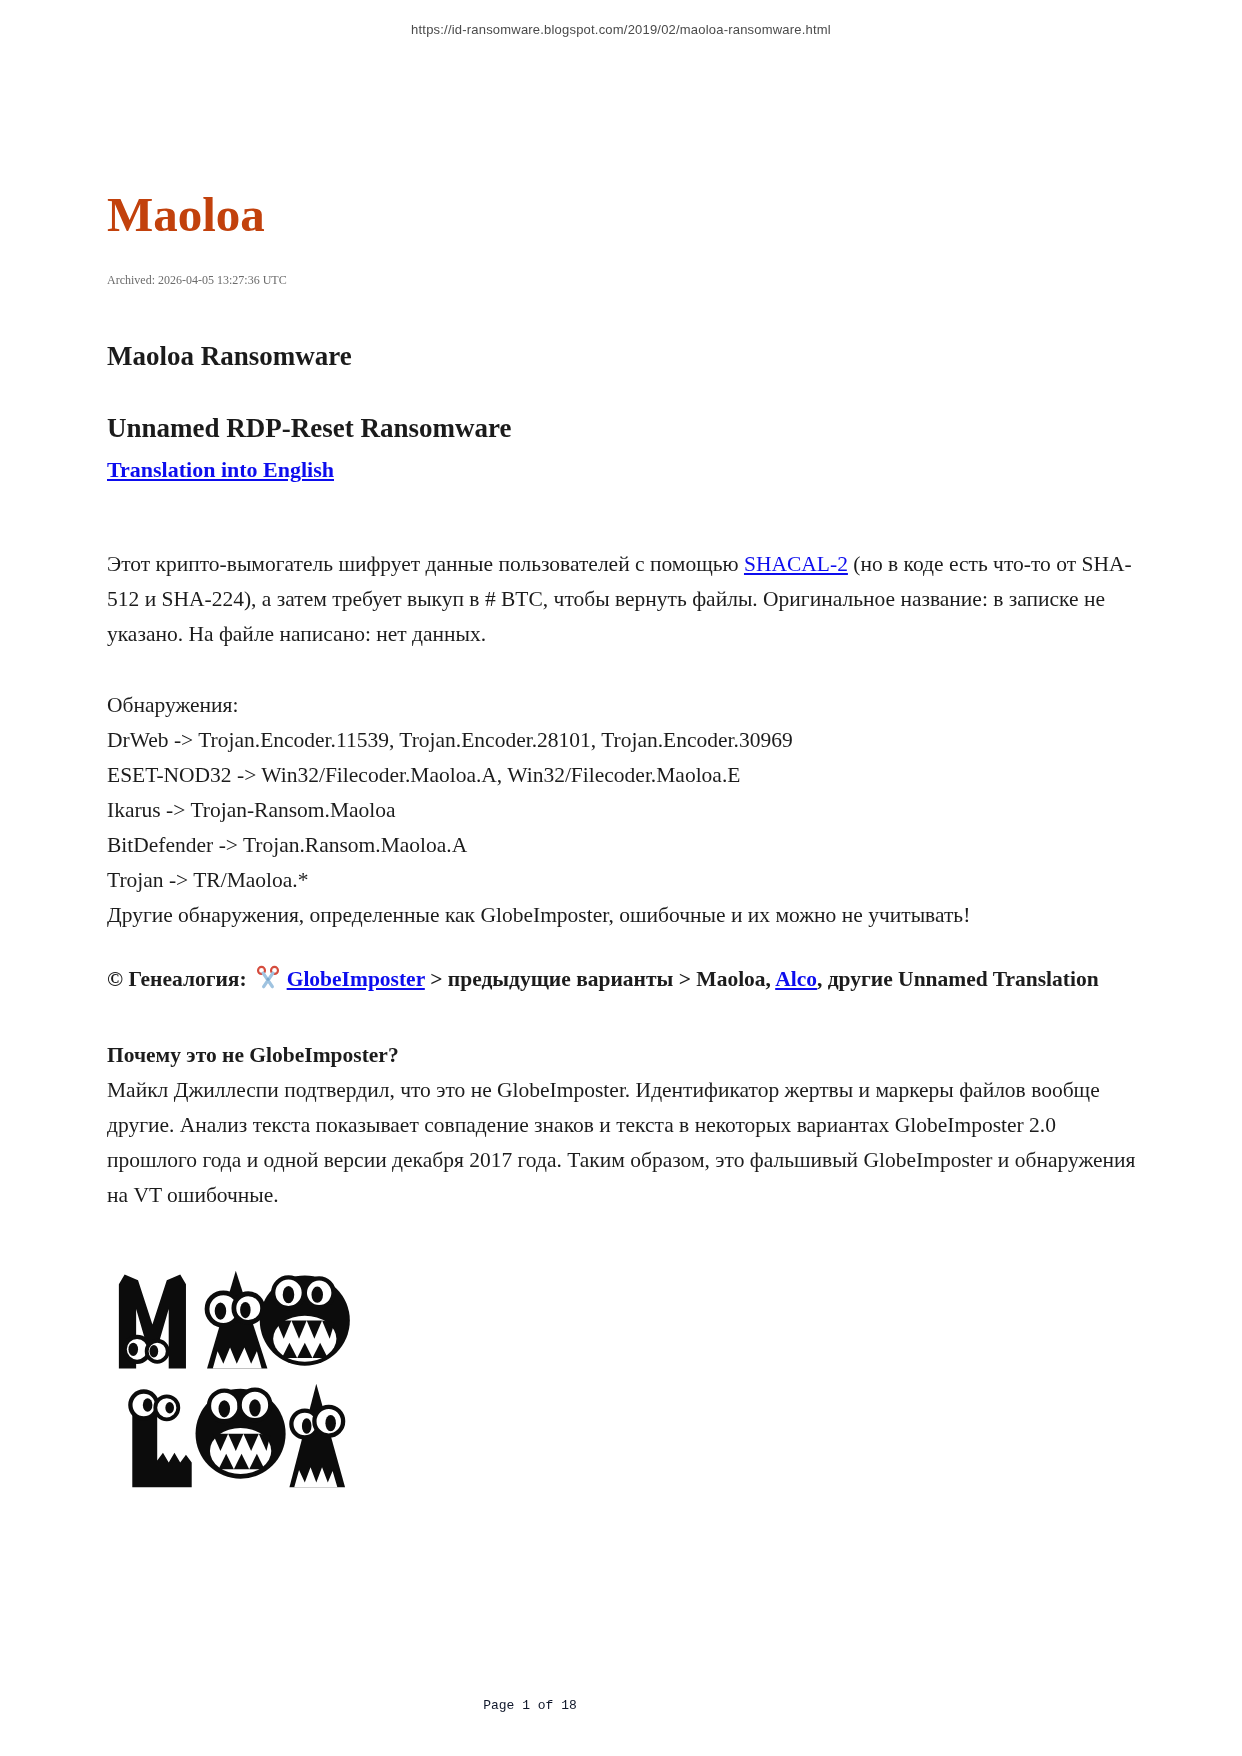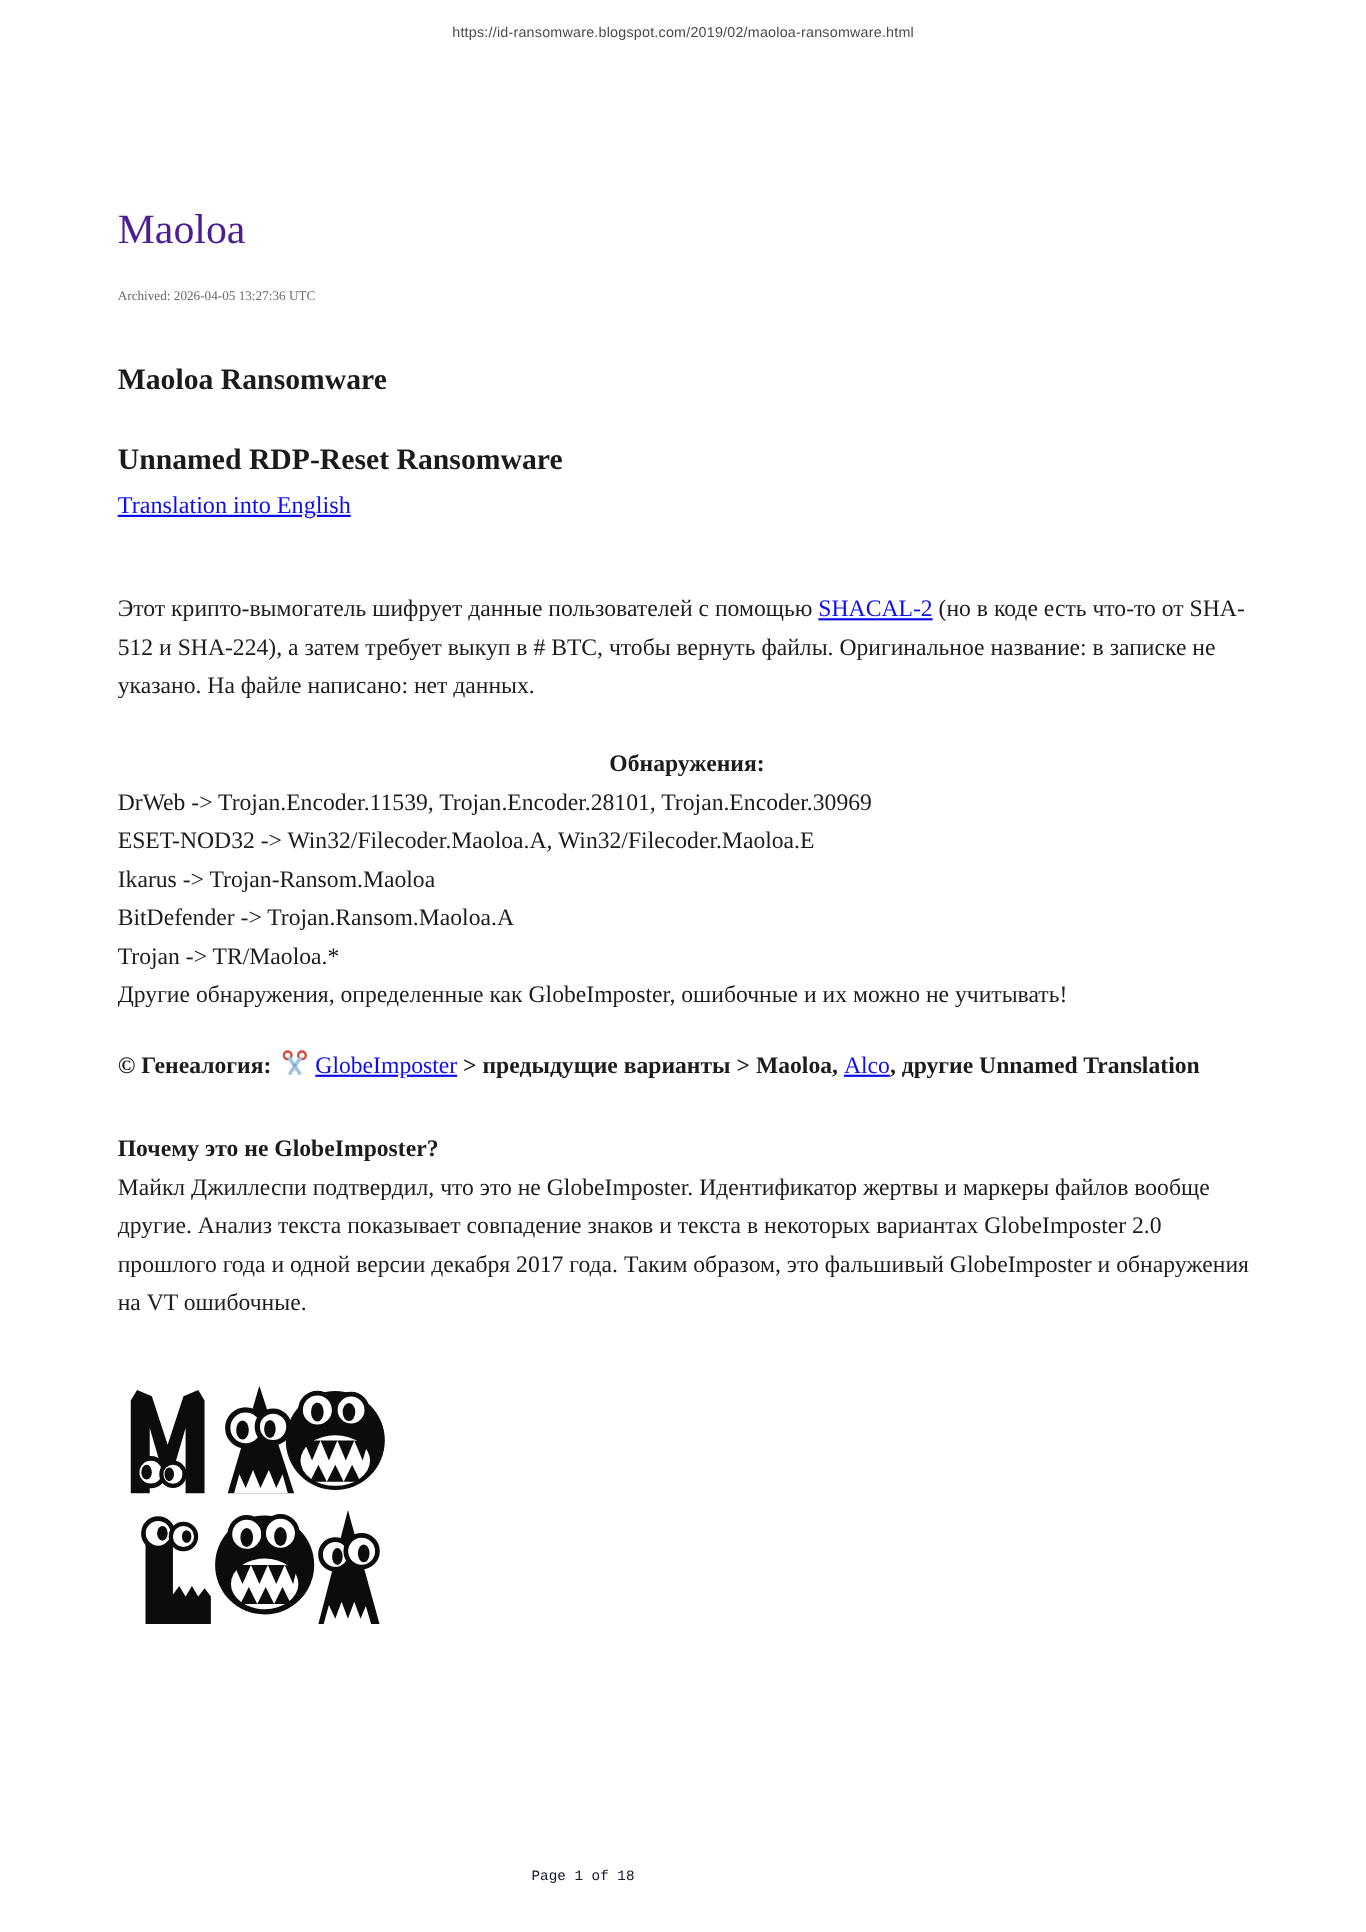--- a/index.html
+++ b/index.html
@@ -6,31 +6,31 @@
   body{
     width:1242px;height:1756px;position:relative;background:#ffffff;
     font-family:"Liberation Serif",serif;color:#1c1c1c;overflow:hidden;
   }
   .url-header{
     position:absolute;top:22px;left:0;width:1242px;text-align:center;
     font-family:"Liberation Sans",sans-serif;font-size:13px;color:#4a4a4a;
     letter-spacing:.2px;
   }
   .content{position:absolute;left:107px;top:190px;width:1035px;}
-  h1.doc-title{font-size:38px;line-height:1;margin:0;font-weight:normal;color:#4c1d95;}
+  h1.doc-title{font-size:49px;line-height:1;margin:0;font-weight:bold;color:#c2410c;}
   .archived{margin-top:34px;font-size:12px;line-height:1.2;color:#6b6b6b;}
   h2.h2a{margin:56px 0 0 0;font-size:27px;line-height:1;font-weight:bold;color:#1b1b1b;}
   h2.h2b{margin:45px 0 0 0;font-size:27px;line-height:1;font-weight:bold;color:#1b1b1b;}
   h3.subhead{margin:40px 0 0 0;font-size:23px;line-height:1;font-weight:bold;color:#1b1b1b;}
   .translation-row{margin-top:17px;font-size:22px;line-height:1;}
   a.blue-link{color:#0d0dee;text-decoration:underline;cursor:pointer;}
-  a.bold-link{font-weight:normal;margin-top:12px;}
+  a.bold-link{font-weight:bold;margin-top:12px;}
   .intro{margin:66px 0 0 0;font-size:21.5px;line-height:35px;}
   .detections{margin:36px 0 0 0;font-size:21.5px;line-height:35px;}
-  .det-heading{font-weight:bold;text-align:center;}
+  .det-heading{font-weight:normal;}
   .engine{font-weight:normal;margin-top:16px;}
   .genealogy{margin:26px 0 0 0;font-size:21.5px;line-height:40px;font-weight:bold;}
   .genealogy .scissors{display:inline-block;vertical-align:-5px;margin:0 6px 0 8px;}
   .why{margin:34px 0 0 0;font-size:21.5px;line-height:35px;}
   .why-heading{font-weight:bold;}
   .logo-wrap{margin:52px 0 0 0;width:248px;height:230px;}
   .page-footer{
     position:absolute;top:1698px;left:0;width:1060px;text-align:center;
     font-family:Liberation Mono, monospace;font-size:13px;color:#0f172a;
   }

